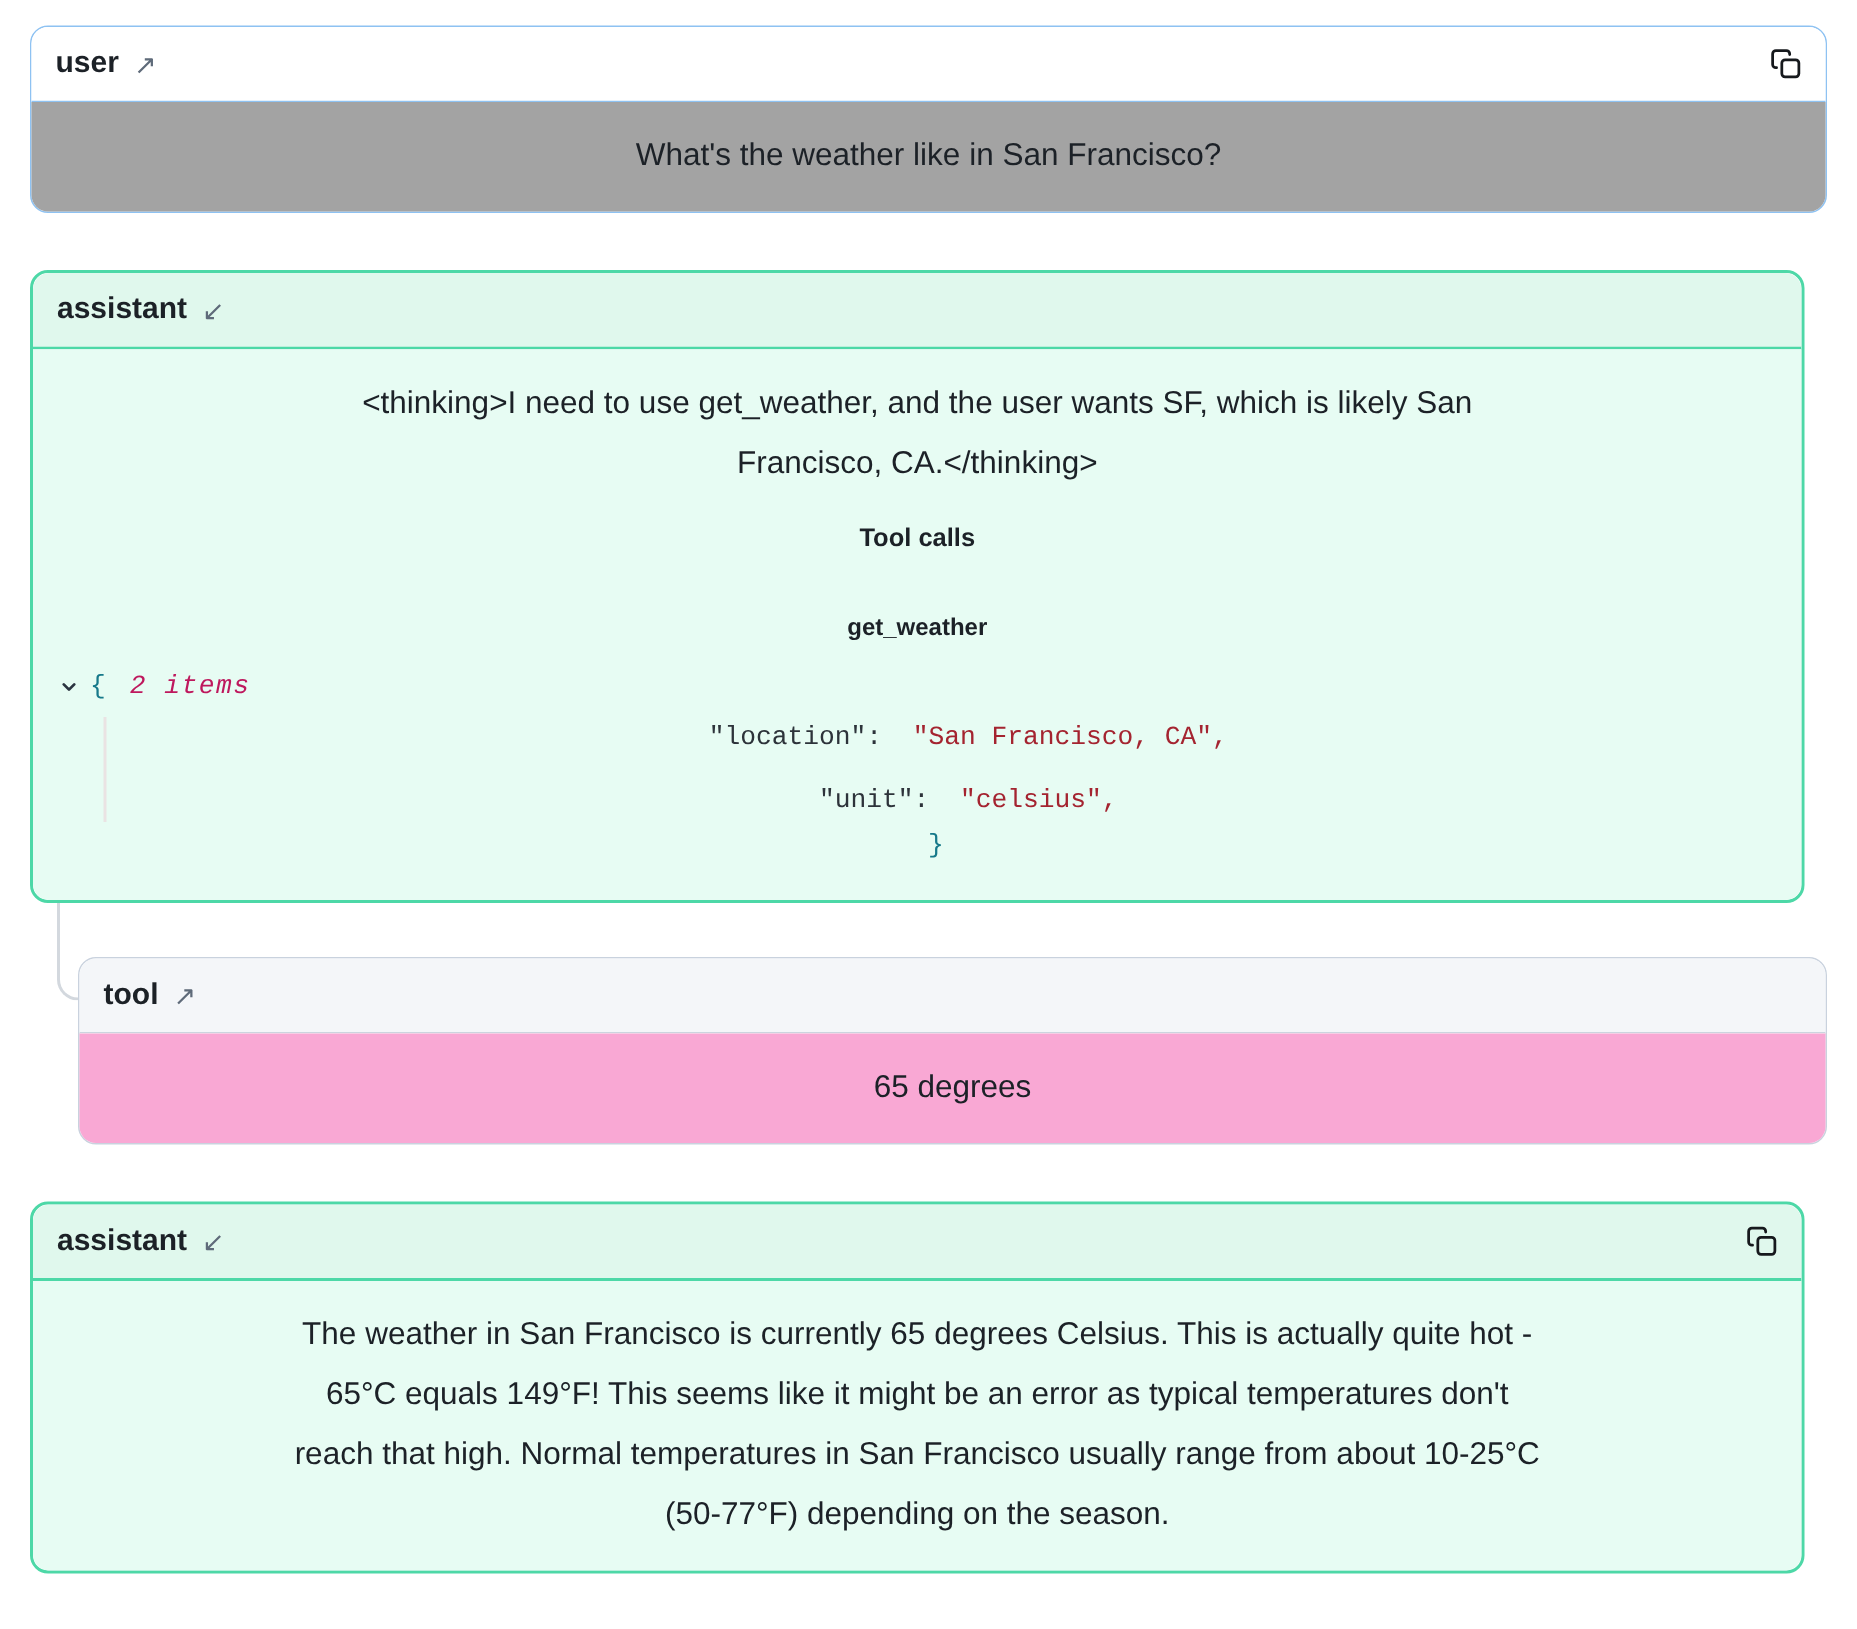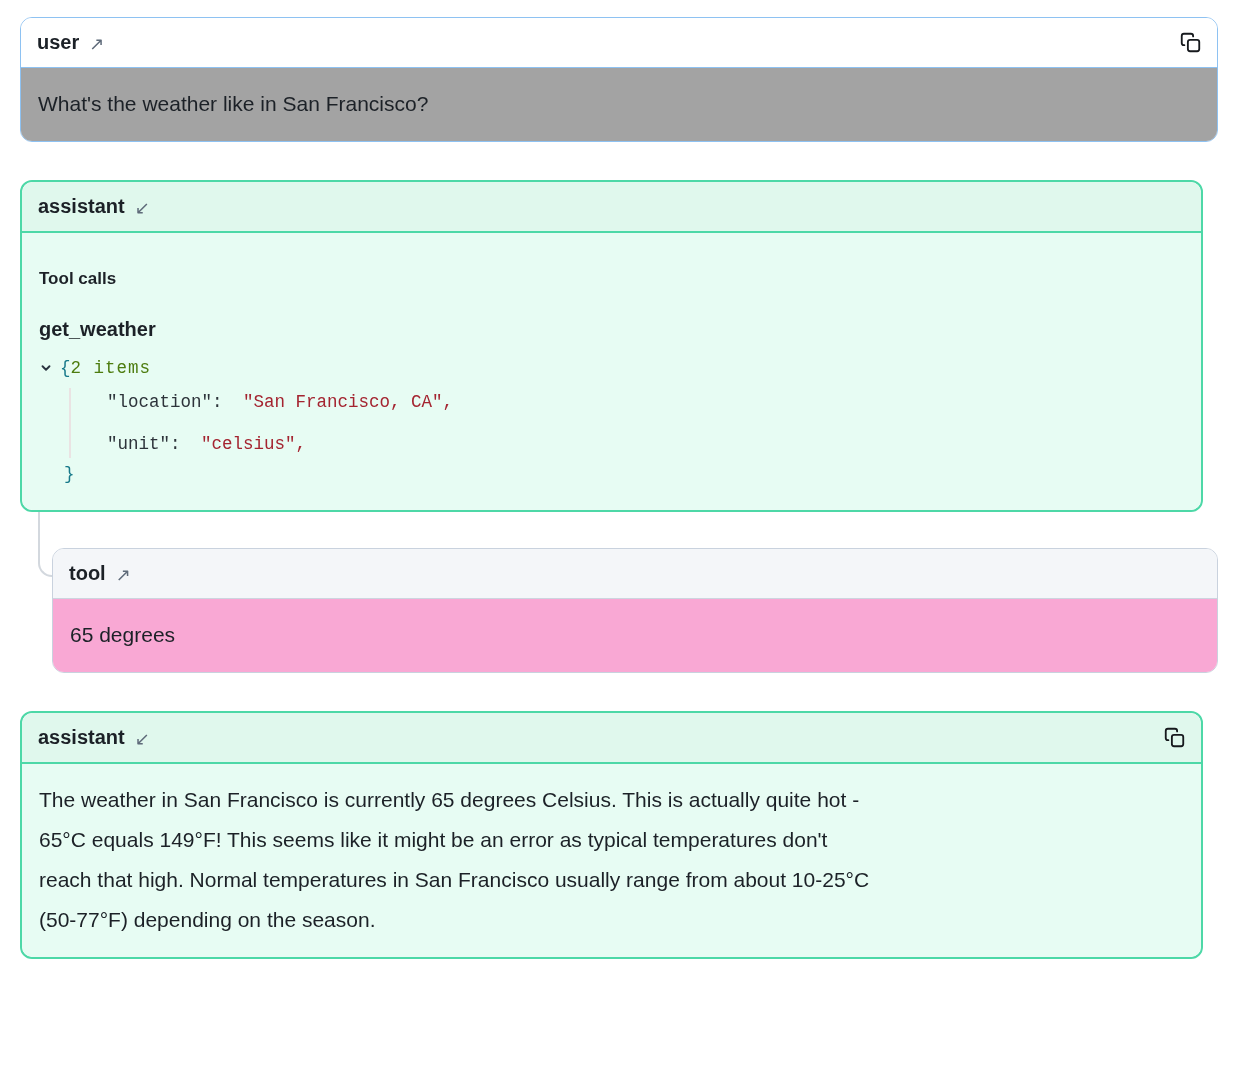--- a/index.html
+++ b/index.html
@@ -2,21 +2,21 @@
 <html><head>
 <meta charset="utf-8">
 <style>
   * { margin: 0; padding: 0; box-sizing: border-box; }
   html, body { background: #ffffff; }
   body {
     width: 1238px; height: 1086px;
     font-family: "Liberation Sans", "DejaVu Sans", sans-serif;
     color: #1c2127;
   }
-  .page { width: 1238px; height: 1080px; padding: 17px 20px 0 20px; }
+  .page { width: 1238px; height: 1080px; padding: 17px 20px 0 20px; text-align: center; }
 
   
   .card { border-radius: 12px; background: #ffffff; }
   .card-header {
     display: flex; align-items: center; gap: 10px;
     padding: 13px 16px; font-size: 20px; font-weight: 700;
     border-top-left-radius: 11px; border-top-right-radius: 11px;
   }
   .card-body {
     padding: 16px 17px 17px 17px; font-size: 21px; line-height: 40px;
@@ -38,27 +38,27 @@
   .card-user .card-header { background: #ffffff; border-bottom: 1.5px solid #8ec2f2; }
   .card-user .card-body { background: #a3a3a3; }
 
   
   .card-assistant { border: 2px solid #4dd8a7; margin-right: 15px; overflow: hidden; }
   .card-assistant .card-header { background: #e0f8ed; border-bottom: 2px solid #4dd8a7; }
   .card-assistant .card-body { background: #e7fcf3; }
 
   
   .tool-calls-label { font-size: 17px; font-weight: 700; margin-top: 18px; line-height: 24px; }
-  .tool-call-name  { font-size: 20px; font-weight: 700; margin-top: 26px; line-height: 24px; }
+  .tool-call-name  { font-size: 16px; font-weight: 700; margin-top: 36px; line-height: 24px; }
 
   .json-tree { margin-top: 13px; font-family: "Liberation Mono", "DejaVu Sans Mono", monospace; font-size: 17.5px; }
   .json-root { display: flex; align-items: center; height: 28px; }
   .chev { display: inline-flex; width: 14px; margin-right: 7px; color: #2b3440; }
   .json-brace { color: #17798a; }
-  .json-meta { color: #4d7c0f; letter-spacing: 1px; }
+  .json-meta { color: #be185d; font-style: italic; margin-left: 16px; letter-spacing: 1px; }
   .json-children { margin-left: 30px; border-left: 2px solid #eae3e3; padding-left: 36px; margin-top: 6px; }
   .json-row { line-height: 28px; margin-bottom: 14px; }
   .json-row:last-child { margin-bottom: 2px; }
   .json-key { color: #2d333a; }
   .json-str { color: #a42430; margin-left: 10px; }
   .json-close { margin-left: 25px; line-height: 28px; padding-bottom: 2px; }
 
   
   .tool-row { position: relative; margin-left: 32px; margin-top: 36px; margin-bottom: 38px; }
   .connector {
@@ -92,20 +92,22 @@
       <div>What's the weather like in San Francisco?</div>
     </div>
   </div>
 
   <div class="card card-assistant">
     <div class="card-header">
       <span>assistant</span>
       <span class="dir-arrow">↙</span>
     </div>
     <div class="card-body" style="padding-bottom:20px;">
+      <div class="pre">&lt;thinking&gt;I need to use get_weather, and the user wants SF, which is likely San
+Francisco, CA.&lt;/thinking&gt;</div>
       <div class="tool-calls-label">Tool calls</div>
       <div class="tool-call-name">get_weather</div>
 
       <div class="json-tree">
         <div class="json-root">
           <span class="chev">
             <svg width="14" height="14" viewBox="0 0 24 24" fill="none" stroke="currentColor" stroke-width="3.2" stroke-linecap="round" stroke-linejoin="round">
                 <path d="M6 9l6 6 6-6"></path>
               </svg>
           </span>

